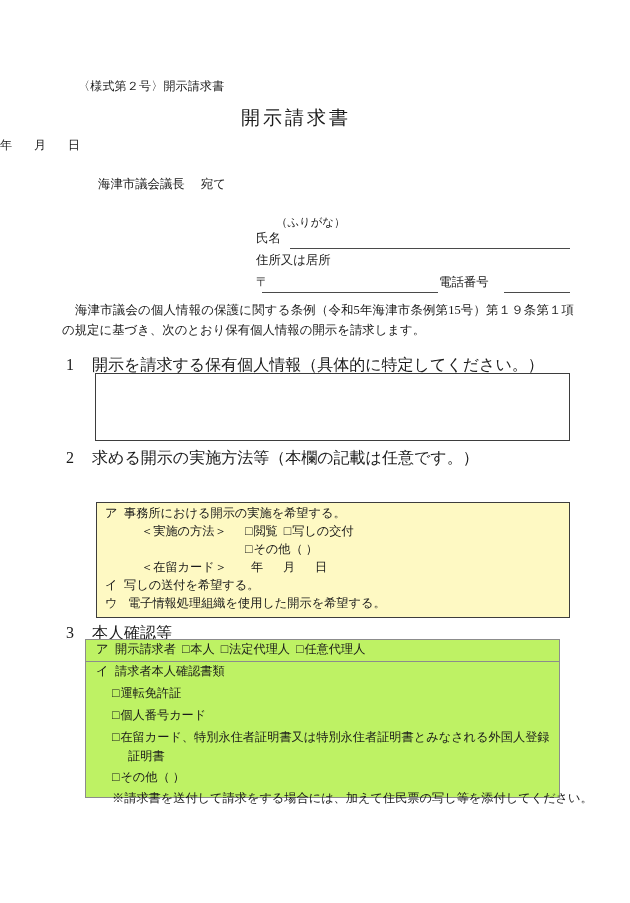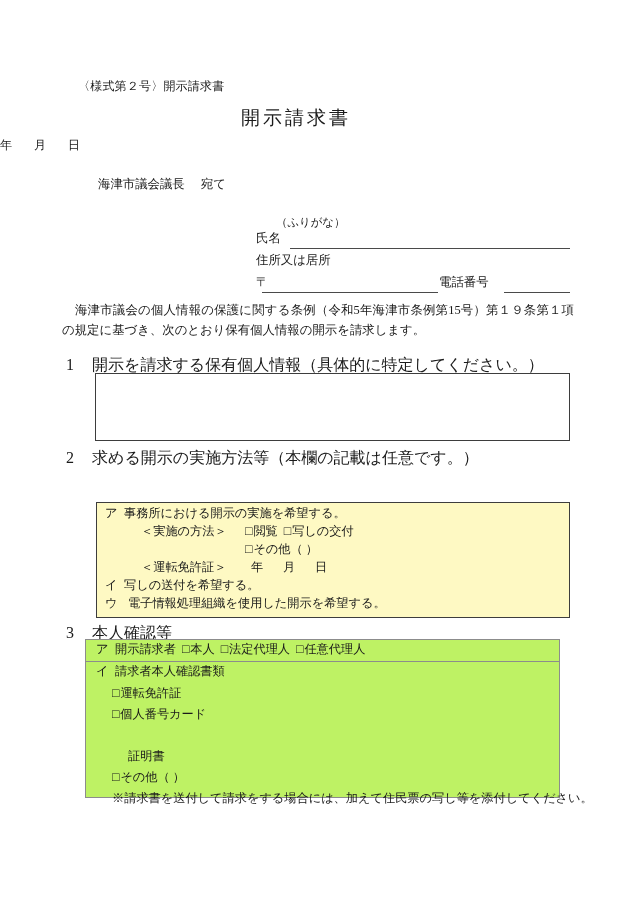--- a/index.html
+++ b/index.html
@@ -204,21 +204,21 @@
   .b2-r4 { left: 44px; top: 58px; }
   .b2-r4 .bracket { display: inline-block; width: 110px; }
   .b2-r4 .ymd span { display: inline-block; width: 32px; }
   .b2-r5 { left: 8px;  top: 76px; }
   .b2-r6 { left: 8px;  top: 94px; }
 
   
   .b3-r1 { left: 10px; top: 3px; }
   .b3-r2 { left: 10px; top: 25px; }
   .b3-r3 { left: 26px; top: 47px; }
-  .b3-r4 { left: 26px; top: 69px; font-family: Liberation Mono, monospace; }
+  .b3-r4 { left: 26px; top: 69px; }
   .b3-r5 { left: 26px; top: 91px; width: 440px; }
   .b3-r6 { left: 42px; top: 110px; }
   .b3-r7 { left: 26px; top: 131px; }
   .b3-r8 { left: 26px; top: 152px; }
 
   .cb { display: inline-block; margin-right: 1px; }
   .sp6 { display: inline-block; width: 6px; }
 </style>
 </head>
 <body>
@@ -271,21 +271,21 @@
 
     <div class="row b2-r2">
       <span class="bracket">＜実施の方法＞</span><span class="cb">□</span><span>閲覧</span><span class="sp6"></span><span class="cb">□</span><span>写しの交付</span>
     </div>
 
     <div class="row b2-r3">
       <span class="cb">□</span><span>その他（ ）</span>
     </div>
 
     <div class="row b2-r4">
-      <span class="bracket">＜運転免許証＞</span><span class="ymd"><span>年</span><span>月</span><span>日</span></span>
+      <span class="bracket">＜在留カード＞</span><span class="ymd"><span>年</span><span>月</span><span>日</span></span>
     </div>
 
     <div class="row b2-r5">
       <span class="lead-a">イ</span><span>写しの送付を希望する。</span>
     </div>
 
     <div class="row b2-r6">
       <span class="lead-b">ウ</span><span>電子情報処理組織を使用した開示を希望する。</span>
     </div>
   </div>
@@ -306,20 +306,23 @@
     </div>
 
     <div class="row b3-r3">
       <span class="cb">□</span><span>運転免許証</span>
     </div>
 
     <div class="row b3-r4">
       <span class="cb">□</span><span>個人番号カード</span>
     </div>
 
+    <div class="row b3-r5">
+      <span class="cb">□</span><span>在留カード、特別永住者証明書又は特別永住者証明書とみなされる外国人登録</span>
+    </div>
 
     <div class="row b3-r6">
       <span>証明書</span>
     </div>
 
     <div class="row b3-r7">
       <span class="cb">□</span><span>その他（ ）</span>
     </div>
 
     <div class="row b3-r8">※請求書を送付して請求をする場合には、加えて住民票の写し等を添付してください。</div>

